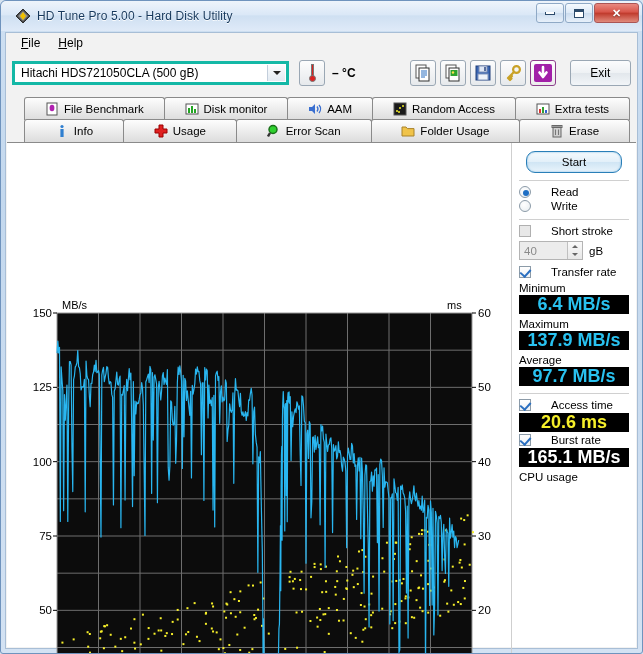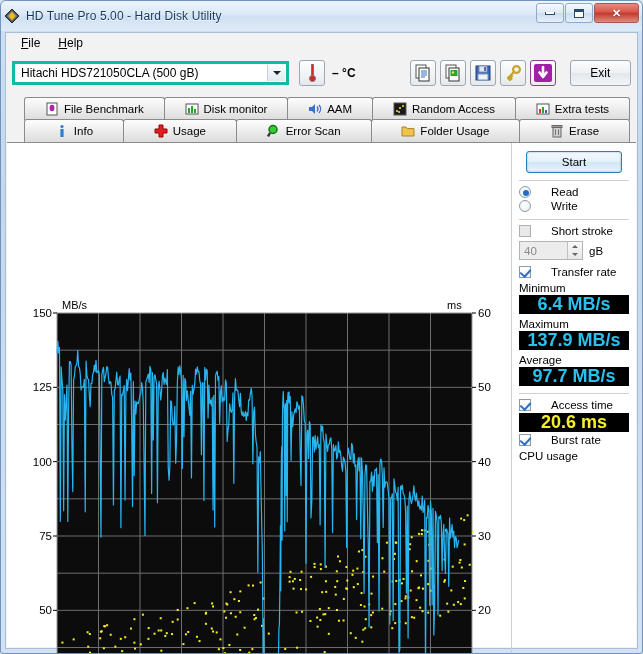--- a/index.html
+++ b/index.html
@@ -16,21 +16,21 @@
     background: linear-gradient(to bottom, #cfe0f2 0%, #c3d8ee 30%, #d3e2f3 100%);
     border: 1px solid #6f93bd;
     border-radius: 6px 6px 3px 3px;
     overflow: hidden;
   }
 
   
   .titlebar {
     position: absolute; top: 0; left: 0; right: 0; height: 30px;
     display: flex; align-items: center;
-    padding-left: 3px;
+    padding-left: 14px;
     background: linear-gradient(to bottom,#eef4fb 0%, #dbe8f7 45%, #cfe0f2 50%, #dfeaf8 100%);
     border-radius: 5px 5px 0 0;
   }
   .app-icon { width:16px; height:16px; margin-right:6px; position:relative; flex:0 0 auto;}
   .title-text {
     font-size: 12px; color: #16385c; letter-spacing: .1px;
     text-shadow: 0 1px 0 rgba(255,255,255,.9);
     white-space: nowrap;
   }
   .winbtns { position:absolute; right:3px; top:2px; display:flex; gap:1px; }
@@ -139,21 +139,21 @@
   .graph-wrap { position:absolute; left:0; top:0; width:516px; height:553px; }
   .panel {
     position:absolute; right:0; top:0; width:125px; height:553px;
     border-left:1px solid #cfcfcf;
     padding: 6px 7px 0 7px;
   }
 
   .start-btn {
     width: 96px; height: 22px; margin: 2px auto 0 auto;
     display:flex; align-items:center; justify-content:center;
-    border:1px solid #2a7fb8; border-radius:3px;
+    border:1px solid #2a7fb8; border-radius:9px;
     background: linear-gradient(to bottom,#f4fafd 0%,#e3f0f9 48%,#d0e5f4 52%,#e9f4fb 100%);
     font-size:11.5px; color:#000;
     box-shadow: 0 0 2px rgba(60,150,210,.7) inset;
   }
   .sep { height:1px; background:#d0d0d0; margin:7px 0 5px 0; }
 
   .radio-row, .check-row { display:flex; align-items:center; gap:20px; margin:2px 0; font-size:11.5px; color:#000;}
   .radio {
     width:12px;height:12px;border-radius:50%;
     border:1px solid #8c9ba8; background: radial-gradient(circle at 40% 35%,#fff,#e7ecf0);
@@ -853,19 +853,20 @@
         <div class="check-row">
           <span class="cbox on"></span>
           <span>Access time</span>
         </div>
         <div class="res-value yellow">20.6 ms</div>
 
         <div class="check-row">
           <span class="cbox on"></span>
           <span>Burst rate</span>
         </div>
+        <div class="res-value white">165.1 MB/s</div>
 
         <div class="res-label">CPU usage</div>
       </div>
 
     </div>
   </div>
 </div>
 
 </body></html>

